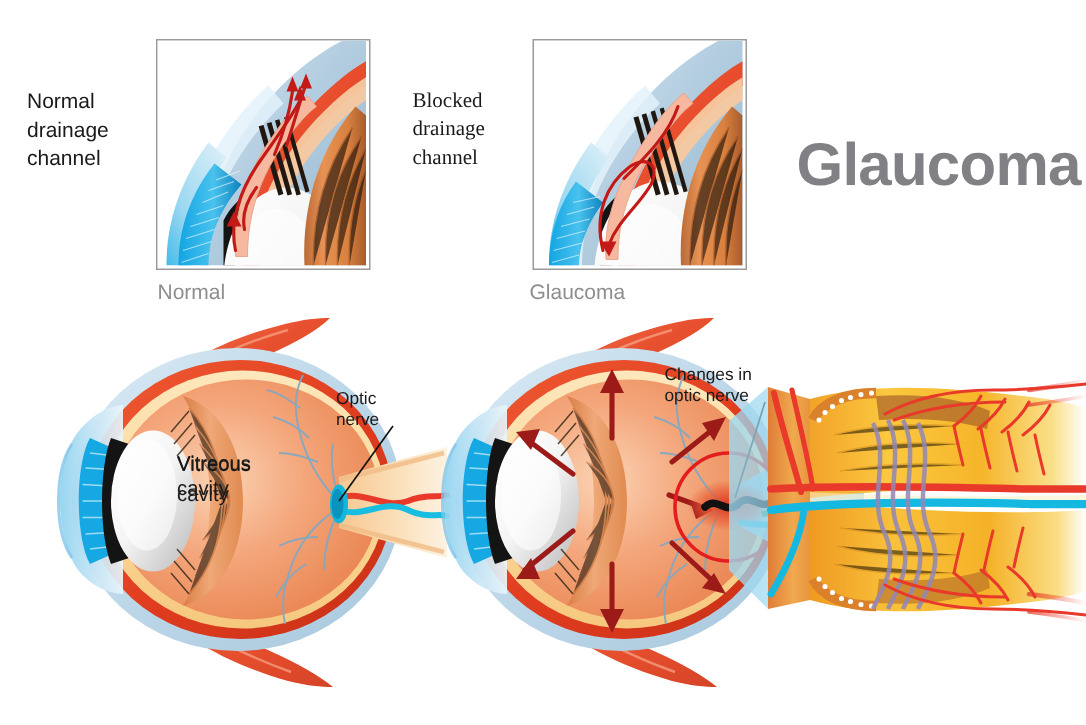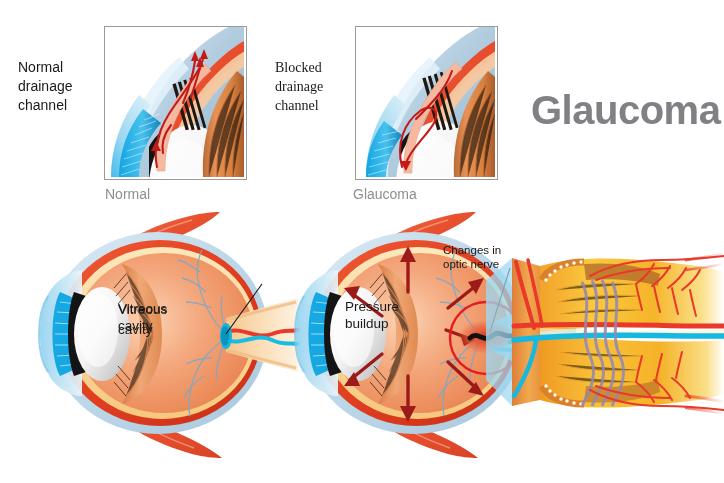--- a/index.html
+++ b/index.html
@@ -409,20 +409,22 @@
     <ellipse cx="195" cy="140" rx="4" ry="10" fill="#0a93bd"></ellipse>
 
     <text x="88" y="118" class="inner-label" font-size="13.5" fill="#1a1a1a" font-family="Liberation Sans, sans-serif">Vitreous</text>
     <text x="88" y="138" class="inner-label" font-size="13.5" fill="#1a1a1a" font-family="Liberation Sans, sans-serif">cavity</text>
 
     <line x1="196" y1="138" x2="232" y2="88" stroke="#111111" stroke-width="1.1"></line>
   </svg>
 
   <div class="abs inner-label" style="left:118px; top:300px; width:90px;">Vitreous
 cavity</div>
+  <div class="abs lead-label" style="left:224px; top:259px; width:60px;">Optic
+nerve</div>
 
   <svg class="abs" style="left:286px; top:196px;" width="290" height="275" viewBox="0 0 290 275">
     <defs>
       <radialGradient id="R_vit" cx="40%" cy="42%" r="68%">
         <stop offset="0%" stop-color="#fbd3b4"></stop>
         <stop offset="45%" stop-color="#f4a87d"></stop>
         <stop offset="100%" stop-color="#e9824f"></stop>
       </radialGradient>
       <linearGradient id="R_scl" x1="0" y1="0" x2="1" y2="1">
         <stop offset="0%" stop-color="#dbeaf5"></stop>
@@ -553,22 +555,20 @@
     <ellipse cx="200" cy="141" rx="28" ry="17" fill="url(#R_damage)"></ellipse>
     <path d="M 184 142 C 192 134 198 148 206 140 C 214 132 220 144 228 139" stroke="#111111" stroke-width="5" fill="none" stroke-linecap="round"></path>
     <path d="M 222 147 C 230 144 238 146 246 144" stroke="#17a05a" stroke-width="4" fill="none" opacity="0.85"></path>
     <path d="M 206 152 C 222 156 238 152 254 154" stroke="#18bde2" stroke-width="4" fill="none" opacity="0.8"></path>
 
     <circle cx="200" cy="142" r="36" fill="none" stroke="#e41e1e" stroke-width="2.4"></circle>
 
     <line x1="204" y1="136" x2="224" y2="72" stroke="#111111" stroke-width="1.1"></line>
   </svg>
 
-  <div class="abs inner-label" style="left:345px; top:298px; width:92px;">Pressure
-buildup</div>
   <div class="abs lead-label" style="left:443px; top:243px; width:92px;">Changes in
 optic nerve</div>
 
   <svg class="abs" style="left:486px; top:236px;" width="238" height="190" viewBox="0 0 238 190">
     <defs>
       <linearGradient id="M_tissue" x1="0" y1="0" x2="1" y2="0">
         <stop offset="0%" stop-color="#f2a32a"></stop>
         <stop offset="28%" stop-color="#fbc83f"></stop>
         <stop offset="62%" stop-color="#f6b52a"></stop>
         <stop offset="88%" stop-color="#fae08a"></stop>

